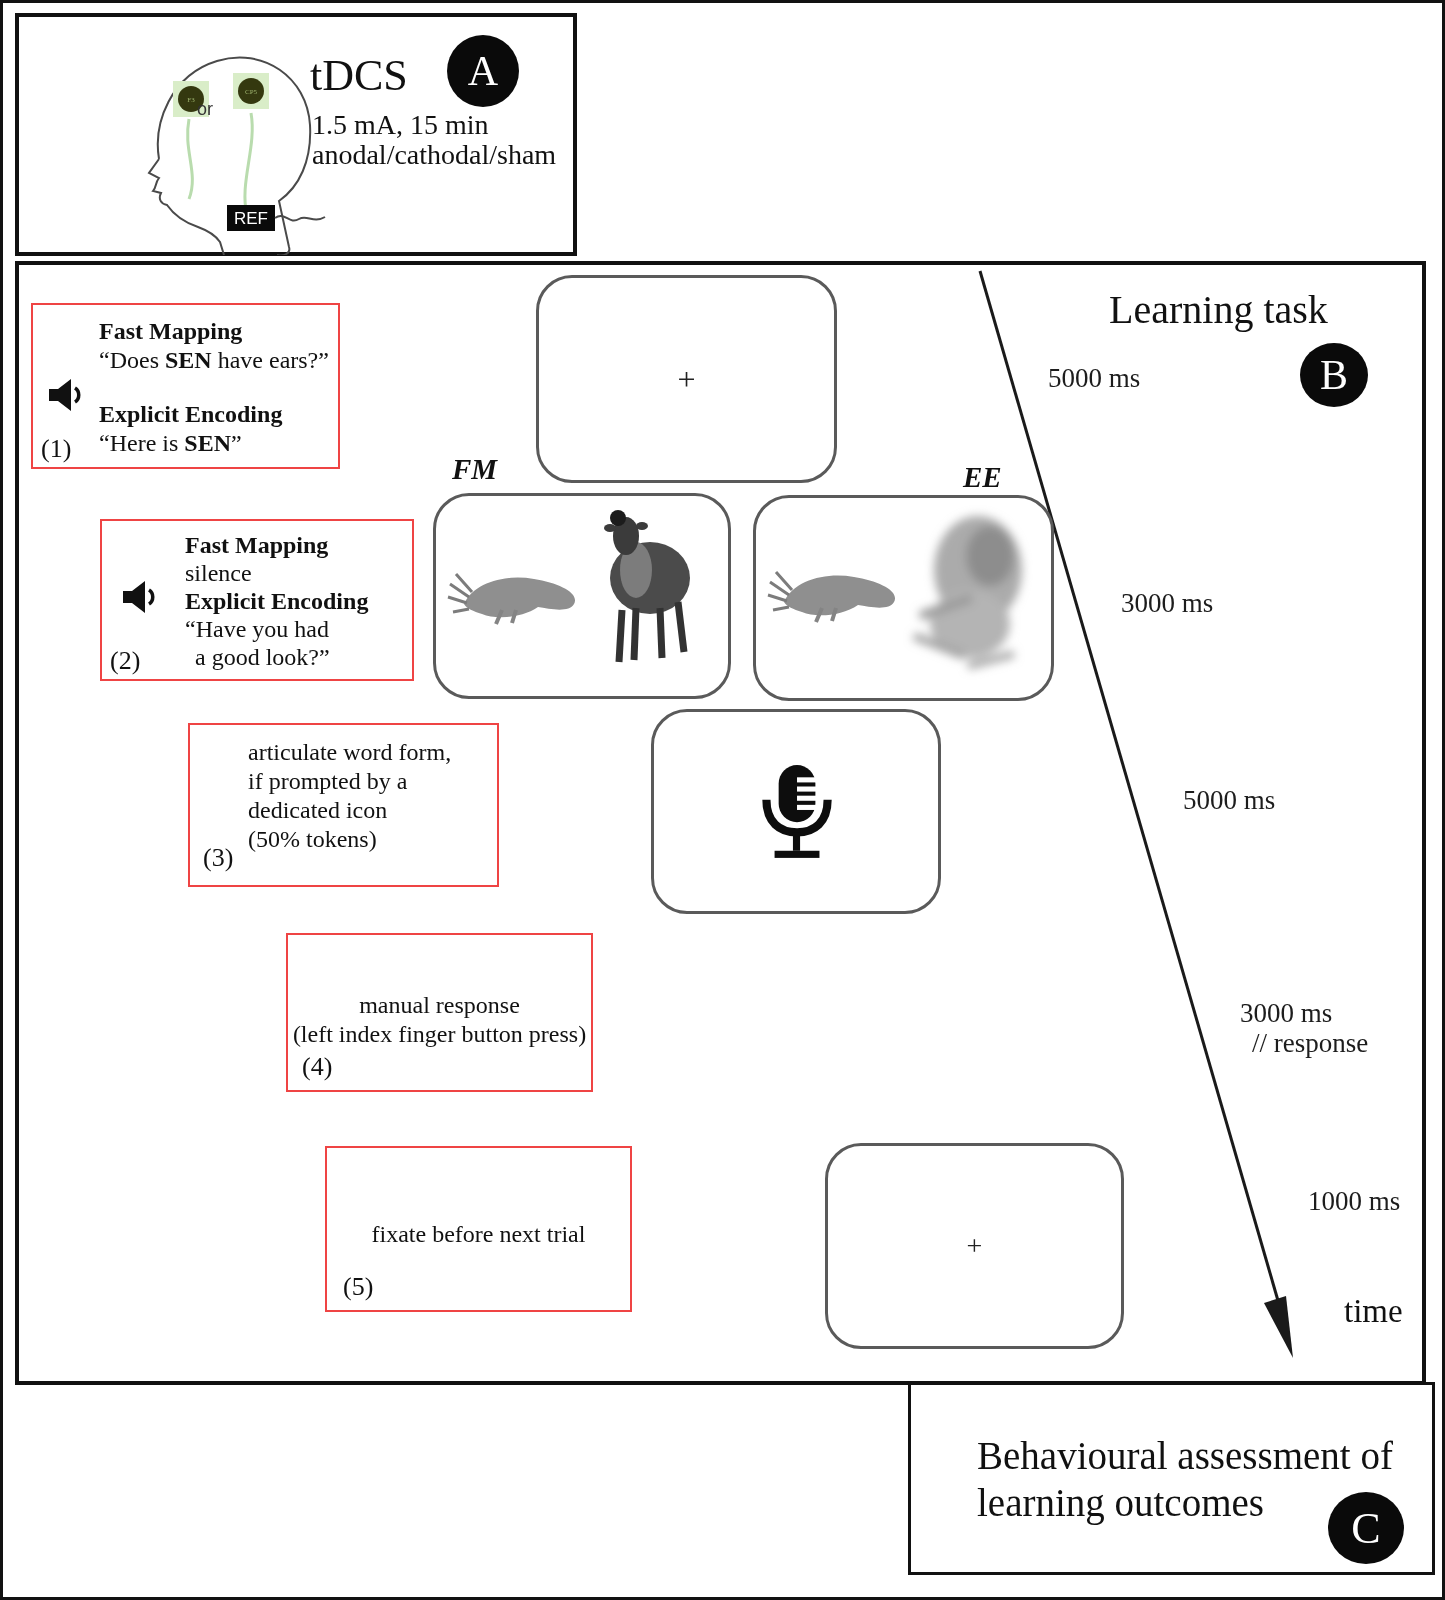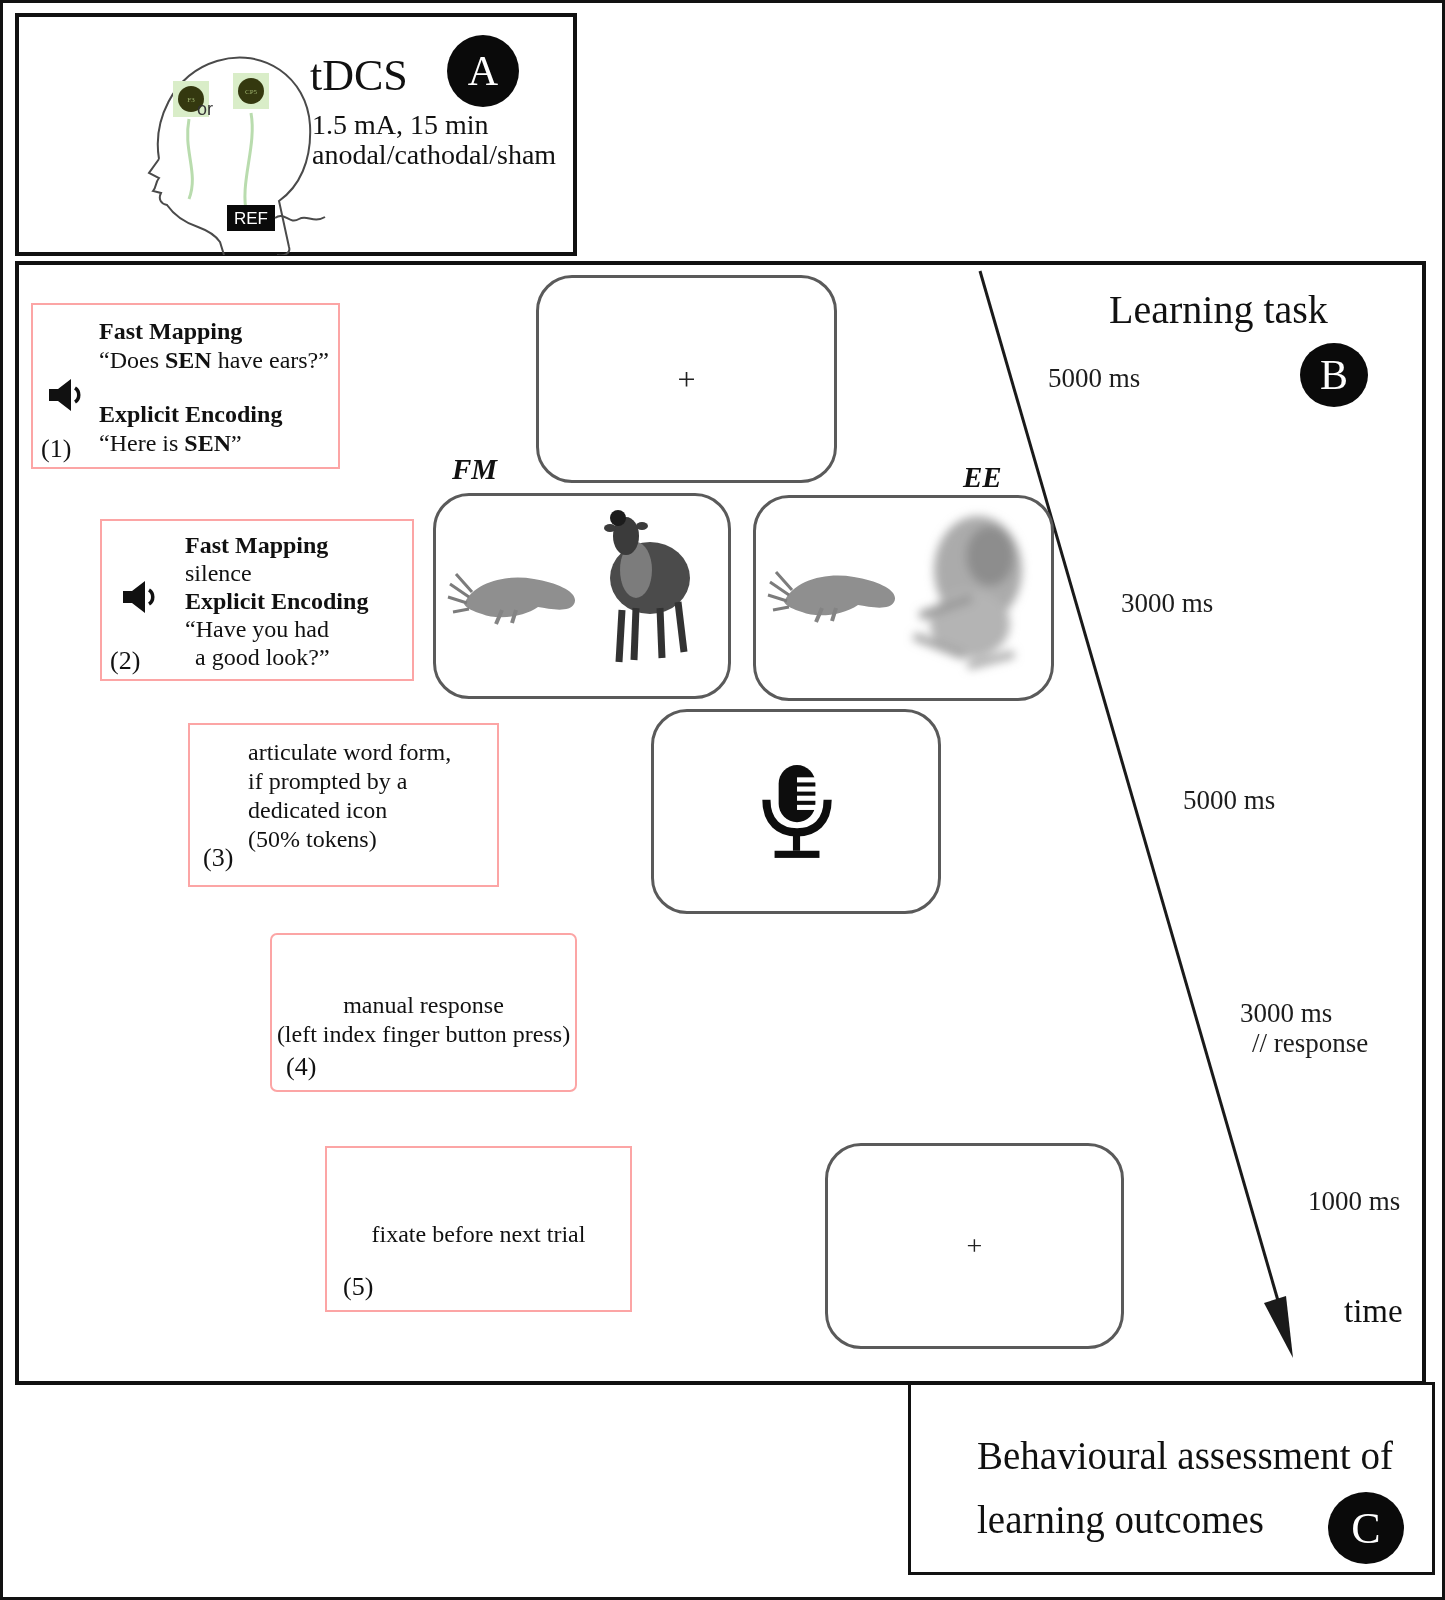--- a/index.html
+++ b/index.html
@@ -18,38 +18,38 @@
   .tdcs-title{position:absolute;left:291px;top:36px;font-size:44px;line-height:1.05;}
   .tdcs-line1{position:absolute;left:293px;top:92px;font-size:28px;}
   .tdcs-line2{position:absolute;left:293px;top:122px;font-size:28px;}
   .or-label{position:absolute;left:178px;top:82px;font-size:18px;
             font-family:"Liberation Sans",sans-serif;color:#333;}
   
   .lt-title{position:absolute;left:1106px;top:283px;font-size:40px;}
   .tlabel{position:absolute;font-size:27px;color:#1d1d1d;}
   .time-axis{position:absolute;left:1341px;top:1290px;font-size:33px;}
   
-  .note{position:absolute;border:2px solid #fca5a5;background:#fff;font-size:24px;}
+  .note{position:absolute;border:2px solid #ef4444;background:#fff;font-size:24px;}
   .note-body{position:absolute;line-height:29px;}
   .nbold{font-weight:bold;}
   .ngap{height:25px;}
   .note-num{position:absolute;font-size:26px;}
   .spk{position:absolute;width:40px;height:36px;}
   
   .screen{position:absolute;border:3px solid #5a5a5a;border-radius:36px;background:#fff;}
   .fixcross{position:absolute;left:0;top:0;width:100%;height:100%;
             display:flex;align-items:center;justify-content:center;
             font-size:32px;color:#222;font-weight:normal;}
   .cond-label{position:absolute;font-size:29px;font-weight:bold;font-style:italic;}
   .yesno{display:flex;align-items:center;justify-content:center;gap:84px;
          font-size:28px;color:#1a1a1a;}
   .micwrap{display:flex;align-items:center;justify-content:center;}
   
   .pc-line1{position:absolute;left:66px;top:48px;font-size:39px;}
-  .pc-line2{position:absolute;left:66px;top:95px;font-size:39px;margin-top:17px;}
+  .pc-line2{position:absolute;left:66px;top:95px;font-size:39px;}
 </style>
 </head>
 <body>
 
 <div class="page">
 
   <div class="panel" id="panel-a">
     <svg class="abs" style="left:108px;top:16px;" width="210" height="222" viewBox="0 0 210 222">
 
       <path d="M32,126 C26,90 44,42 90,28 C136,14 180,44 183,92 C185,128 172,154 152,168 L162,214 C164,220 157,224 150,222" fill="none" stroke="#4a4a4a" stroke-width="2"></path>
@@ -128,21 +128,21 @@
   <div class="note" style="left:185px;top:720px;width:307px;height:160px;">
     <div class="note-body" style="left:58px;top:13px;">
       <div>articulate word form,</div>
       <div>if prompted by a</div>
       <div>dedicated icon</div>
       <div>(50% tokens)</div>
     </div>
     <div class="note-num" style="left:13px;top:118px;">(3)</div>
   </div>
 
-  <div class="note" style="left:267px;top:930px;width:303px;height:155px;border-radius:7px;">
+  <div class="note" style="left:283px;top:930px;width:303px;height:155px;">
     <div class="note-body" style="left:0;top:56px;width:100%;text-align:center;">
       <div>manual response</div>
       <div>(left index finger button press)</div>
     </div>
     <div class="note-num" style="left:14px;bottom:8px;">(4)</div>
   </div>
 
   <div class="note" style="left:322px;top:1143px;width:303px;height:162px;">
     <div class="note-body" style="left:0;top:72px;width:100%;text-align:center;">
       <div>fixate before next trial</div>

